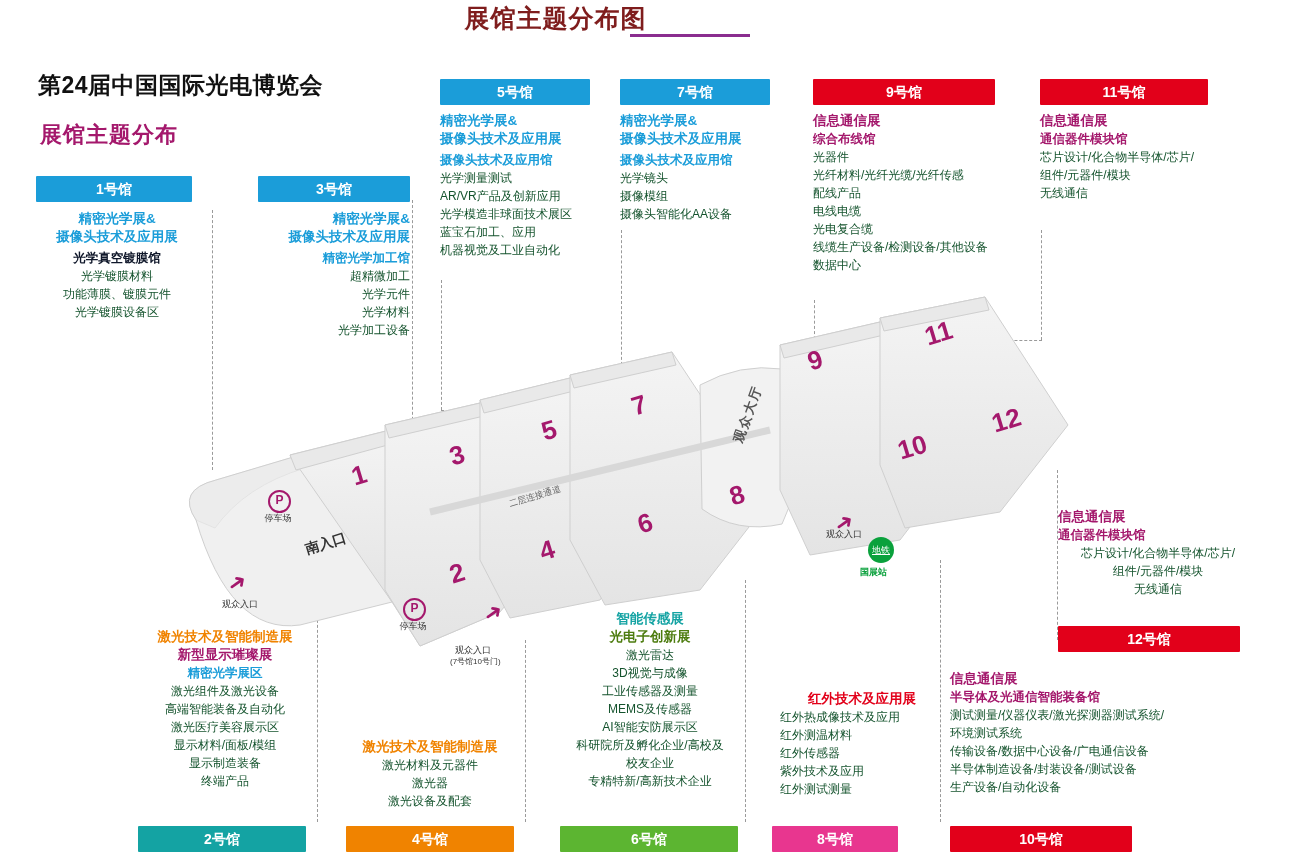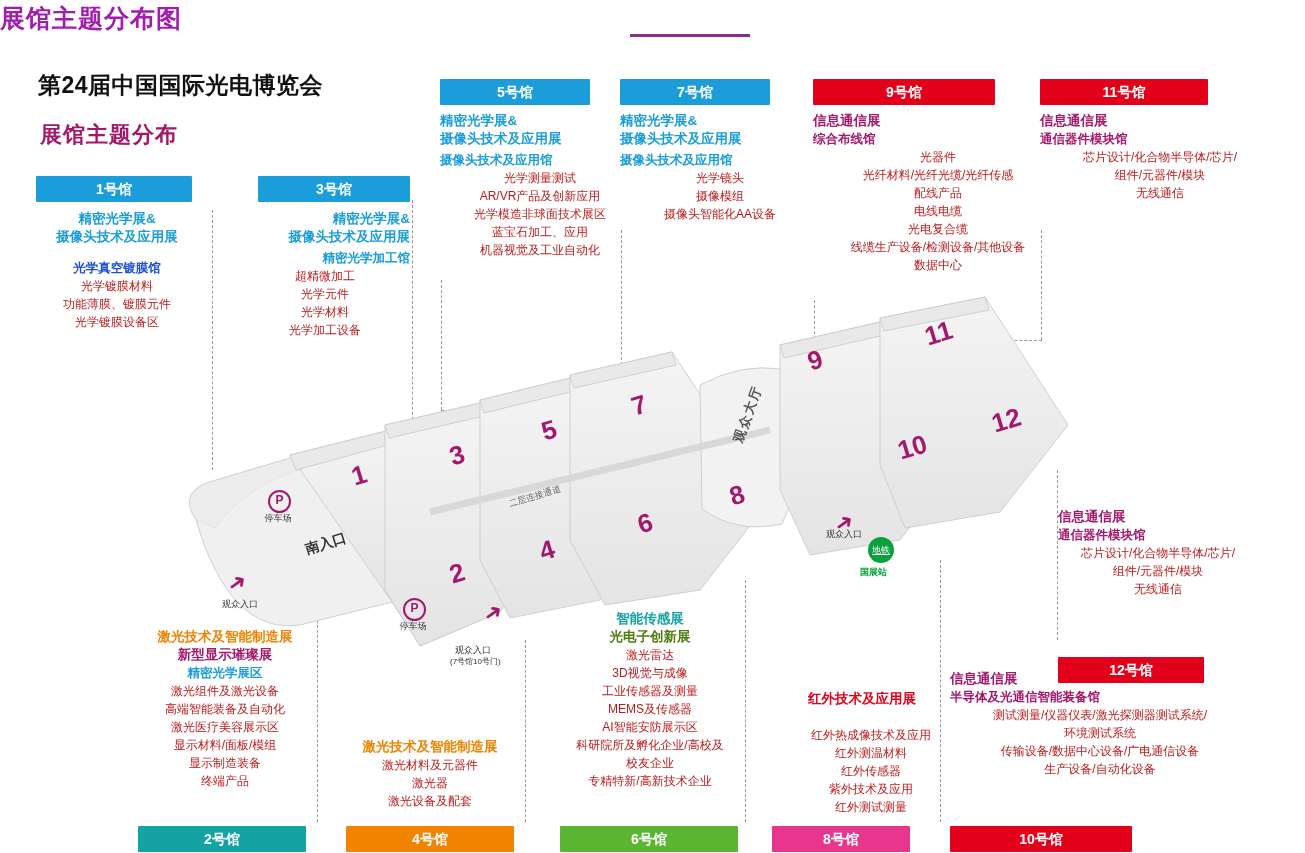--- a/index.html
+++ b/index.html
@@ -6,22 +6,22 @@
   body{
     width:1305px;height:853px;position:relative;overflow:hidden;
     background:#ffffff;
     font-family:"Liberation Sans","DejaVu Sans",sans-serif;
     color:#333;
   }
   .abs{position:absolute;}
 
   
   #page-title{
-    top:2px;left:0;width:1111px;text-align:left;
-    font-size:25px;font-weight:bold;color:#a21caf;letter-spacing:1px;
+    top:2px;left:0;width:1111px;text-align:center;
+    font-size:25px;font-weight:bold;color:#7f1d1d;letter-spacing:1px;
   }
   #title-underline{
     top:34px;left:630px;width:120px;height:3px;background:#8a2d8f;
   }
 
   
   #expo-name{
     top:70px;left:38px;font-size:23px;font-weight:bold;color:#111;letter-spacing:0.5px;
   }
   #expo-sub{
@@ -31,21 +31,21 @@
   
   .hallbar{
     color:#fff;font-size:14px;font-weight:bold;text-align:center;
     line-height:26px;height:26px;border-radius:1px;
   }
 
   
   .info{font-size:12px;line-height:18px;}
   .info .h1{font-weight:bold;font-size:13.5px;}
   .info .h2{font-weight:bold;font-size:12.5px;}
-  .info .li{color:#b91c1c;text-align:center;}
+  .info .li{color:#14532d;}
   .center{text-align:center;}
   .right{text-align:right;}
   .left{text-align:left;}
 
   
   .dash{border:0;border-left:1px dashed #9a9a9a;position:absolute;}
   .dashh{border:0;border-top:1px dashed #9a9a9a;position:absolute;}
 
   
   #plan{position:absolute;left:0;top:0;width:1305px;height:853px;pointer-events:none;}
@@ -85,21 +85,21 @@
 <div class="abs" id="page-title">展馆主题分布图</div>
 <div class="abs" id="title-underline"></div>
 
 <div class="abs" id="expo-name">第24届中国国际光电博览会</div>
 <div class="abs" id="expo-sub">展馆主题分布</div>
 
 <div class="abs hallbar" style="left:36px;top:176px;width:156px;background:#1b9dd9;">1号馆</div>
 <div class="abs info center" style="left:22px;top:210px;width:190px;">
   <div class="h1" style="color:#1b9dd9;">精密光学展&amp;</div>
   <div class="h1" style="color:#1b9dd9;">摄像头技术及应用展</div>
-  <div class="h2" style="color:#1d4ed8;margin-top:13px;">光学真空镀膜馆</div>
+  <div class="h2" style="color:#0f172a;margin-top:3px;">光学真空镀膜馆</div>
   <div class="li">光学镀膜材料</div>
   <div class="li">功能薄膜、镀膜元件</div>
   <div class="li">光学镀膜设备区</div>
 </div>
 <div class="dash" style="left:212px;top:210px;height:260px;"></div>
 
 <div class="abs hallbar" style="left:258px;top:176px;width:152px;background:#1b9dd9;">3号馆</div>
 <div class="abs info right" style="left:240px;top:210px;width:170px;">
   <div class="h1" style="color:#1b9dd9;">精密光学展&amp;</div>
   <div class="h1" style="color:#1b9dd9;">摄像头技术及应用展</div>
@@ -161,21 +161,21 @@
 <div class="dash" style="left:1041px;top:230px;height:110px;"></div>
 <div class="dashh" style="left:985px;top:340px;width:57px;"></div>
 
 <div class="abs info left" style="left:1058px;top:508px;width:240px;">
   <div class="h1" style="color:#a4186c;">信息通信展</div>
   <div class="h2" style="color:#a4186c;">通信器件模块馆</div>
   <div class="li center" style="width:200px;">芯片设计/化合物半导体/芯片/</div>
   <div class="li center" style="width:200px;">组件/元器件/模块</div>
   <div class="li center" style="width:200px;">无线通信</div>
 </div>
-<div class="abs hallbar" style="left:1058px;top:657px;width:146px;background:#e2001a;">12号馆</div>
+<div class="abs hallbar" style="left:1058px;top:626px;width:182px;background:#e2001a;">12号馆</div>
 <div class="dash" style="left:1057px;top:470px;height:170px;"></div>
 
 <div class="abs info center" style="left:125px;top:628px;width:200px;">
   <div class="h1" style="color:#f08300;">激光技术及智能制造展</div>
   <div class="h1" style="color:#a4186c;">新型显示璀璨展</div>
   <div class="h2" style="color:#1b9dd9;">精密光学展区</div>
   <div class="li">激光组件及激光设备</div>
   <div class="li">高端智能装备及自动化</div>
   <div class="li">激光医疗美容展示区</div>
   <div class="li">显示材料/面板/模组</div>
@@ -204,35 +204,36 @@
   <div class="li">AI智能安防展示区</div>
   <div class="li">科研院所及孵化企业/高校及</div>
   <div class="li">校友企业</div>
   <div class="li">专精特新/高新技术企业</div>
 </div>
 <div class="abs hallbar" style="left:560px;top:826px;width:178px;background:#5cb531;">6号馆</div>
 <div class="dash" style="left:745px;top:580px;height:242px;"></div>
 
 <div class="abs info center" style="left:762px;top:690px;width:200px;">
   <div class="h1" style="color:#e2001a;">红外技术及应用展</div>
-  <div class="li left" style="padding-left:18px;margin-top:18px;">红外热成像技术及应用</div>
+  <div class="li left" style="padding-left:18px;">红外热成像技术及应用</div>
   <div class="li left" style="padding-left:18px;">红外测温材料</div>
   <div class="li left" style="padding-left:18px;">红外传感器</div>
   <div class="li left" style="padding-left:18px;">紫外技术及应用</div>
   <div class="li left" style="padding-left:18px;">红外测试测量</div>
 </div>
-<div class="abs hallbar" style="left:772px;top:826px;width:138px;background:#e8368f;text-align:center;">8号馆</div>
+<div class="abs hallbar" style="left:772px;top:826px;width:126px;background:#e8368f;text-align:center;">8号馆</div>
 <div class="dash" style="left:940px;top:560px;height:262px;"></div>
 
 <div class="abs info left" style="left:950px;top:670px;width:300px;">
   <div class="h1" style="color:#a4186c;">信息通信展</div>
   <div class="h2" style="color:#a4186c;">半导体及光通信智能装备馆</div>
   <div class="li">测试测量/仪器仪表/激光探测器测试系统/</div>
   <div class="li">环境测试系统</div>
   <div class="li">传输设备/数据中心设备/广电通信设备</div>
+  <div class="li">半导体制造设备/封装设备/测试设备</div>
   <div class="li">生产设备/自动化设备</div>
 </div>
 <div class="abs hallbar" style="left:950px;top:826px;width:182px;background:#e2001a;">10号馆</div>
 
 <svg id="plan" viewBox="0 0 1305 853">
   <defs>
     <linearGradient id="gt" x1="0" y1="0" x2="0" y2="1">
       <stop offset="0" stop-color="#f4f4f4"></stop>
         <stop offset="1" stop-color="#e4e4e4"></stop>
     </linearGradient>

